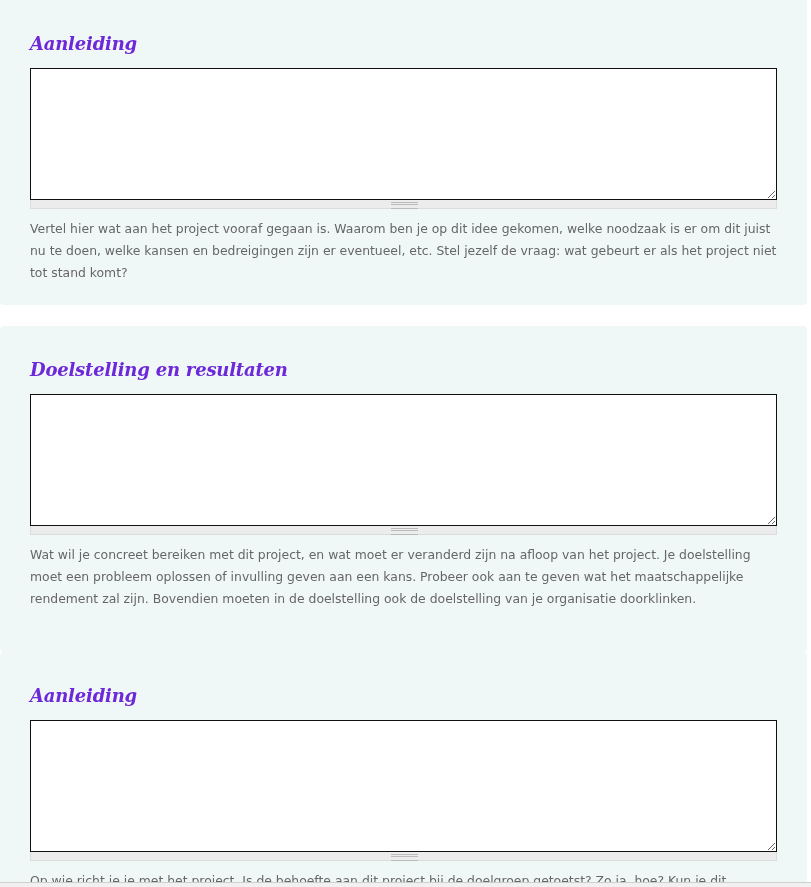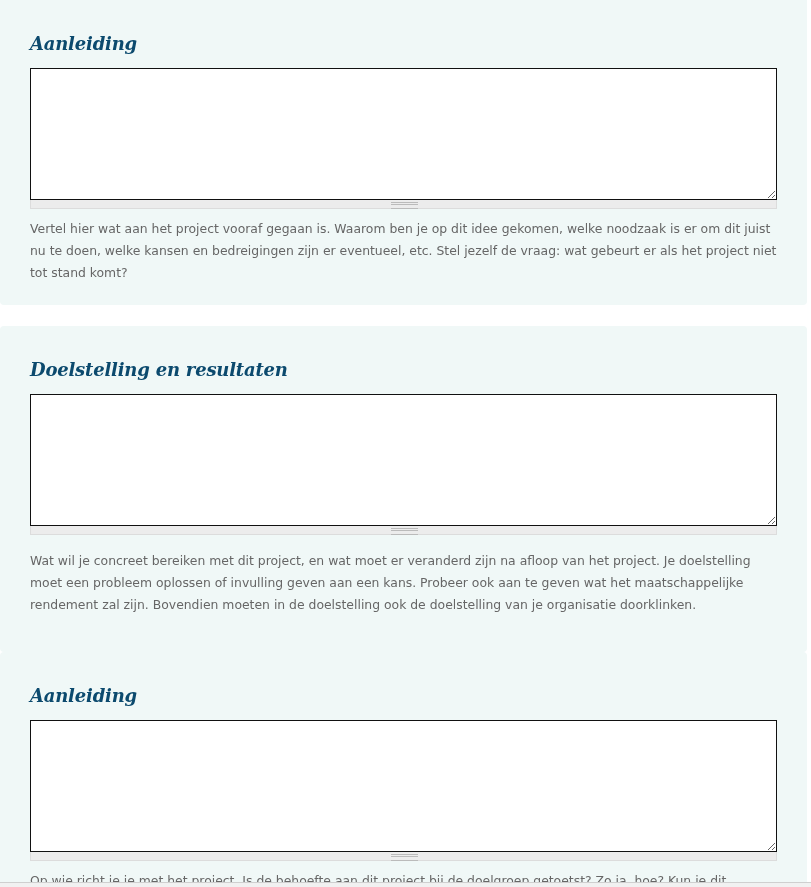--- a/index.html
+++ b/index.html
@@ -5,21 +5,21 @@
     * { box-sizing: border-box; margin: 0; padding: 0; }
     html, body { width: 811px; height: 887px; overflow: hidden; background: #ffffff; }
     body { position: relative; font-family: "Liberation Sans", sans-serif; }
     .panel {
       position: absolute; left: 0; width: 807px;
       background: #f0f8f7; border-radius: 4px;
     }
     .panel h2 {
       position: absolute; left: 30px;
       font-family: "DejaVu Serif", serif; font-style: italic; font-weight: bold;
-      font-size: 18px; color: #0c4a6e; letter-spacing: -0.2px;
+      font-size: 18px; color: #6d28d9; letter-spacing: -0.2px;
     }
     .ta-wrap { position: absolute; left: 30px; width: 747px; }
     textarea {
       display: block; width: 747px; height: 132px;
       border: 1px solid #111; background: #fff; resize: vertical;
       font-family: "Liberation Sans", sans-serif; font-size: 14px; padding: 4px;
     }
     .grip {
       width: 747px; height: 9px; background: #ececec;
       border: 1px solid #dcdcdc; border-top: none; position: relative;
@@ -52,21 +52,21 @@
   </div>
   <p class="help" style="top:224px;">Vertel hier wat aan het project vooraf gegaan is. Waarom ben je op dit idee gekomen, welke noodzaak is er om dit juist nu te doen, welke kansen en bedreigingen zijn er eventueel, etc. Stel jezelf de vraag: wat gebeurt er als het project niet tot stand komt?</p>
 </div>
 
 <div class="panel" style="top:326px; height:326px;padding-left:20px;">
   <h2 style="top:33px;">Doelstelling en resultaten</h2>
   <div class="ta-wrap" style="top:68px;">
     <textarea style=""></textarea>
     <div class="grip"></div>
   </div>
-  <p class="help" style="top:224px;">Wat wil je concreet bereiken met dit project, en wat moet er veranderd zijn na afloop van het project. Je doelstelling moet een probleem oplossen of invulling geven aan een kans. Probeer ook aan te geven wat het maatschappelijke rendement zal zijn. Bovendien moeten in de doelstelling ook de doelstelling van je organisatie doorklinken.</p>
+  <p class="help" style="top:218px;">Wat wil je concreet bereiken met dit project, en wat moet er veranderd zijn na afloop van het project. Je doelstelling moet een probleem oplossen of invulling geven aan een kans. Probeer ook aan te geven wat het maatschappelijke rendement zal zijn. Bovendien moeten in de doelstelling ook de doelstelling van je organisatie doorklinken.</p>
 </div>
 
 <div class="panel" style="top:652px; height:260px;">
   <h2 style="top:33px;">Aanleiding</h2>
   <div class="ta-wrap" style="top:68px;">
     <textarea style=""></textarea>
     <div class="grip"></div>
   </div>
   <p class="help" style="top:218px;">Op wie richt je je met het project. Is de behoefte aan dit project bij de doelgroep getoetst? Zo ja, hoe? Kun je dit</p>
 </div>

